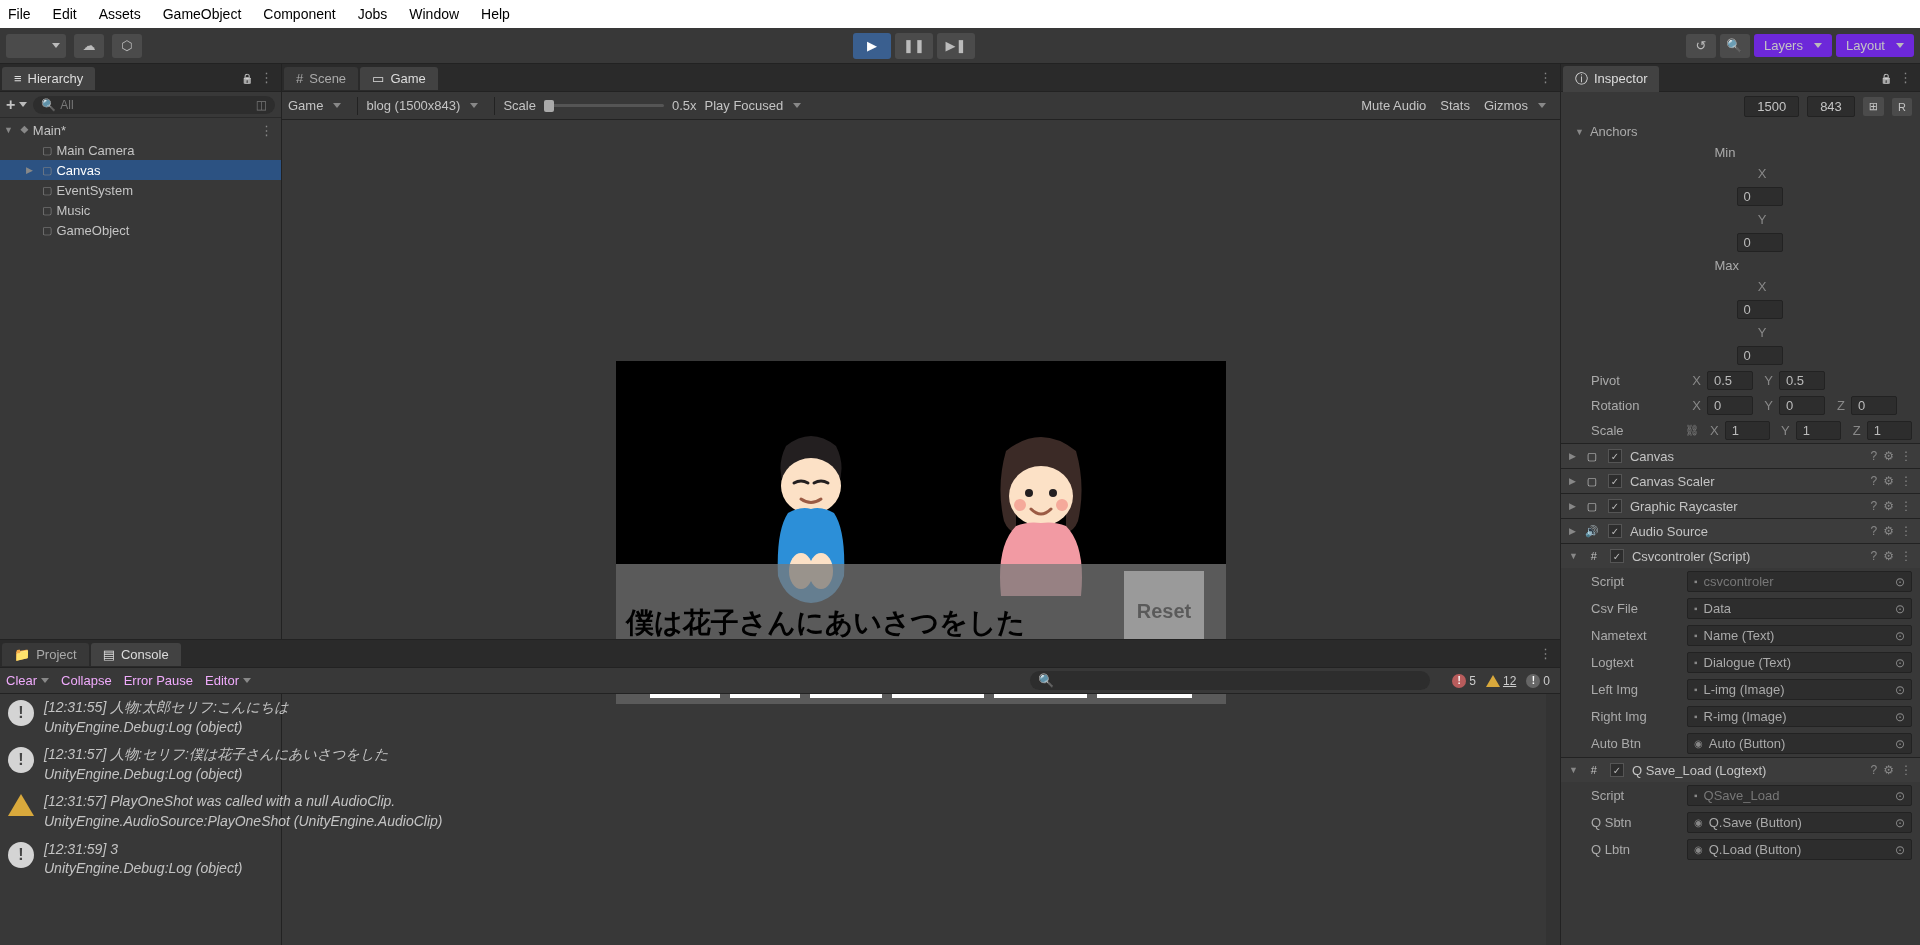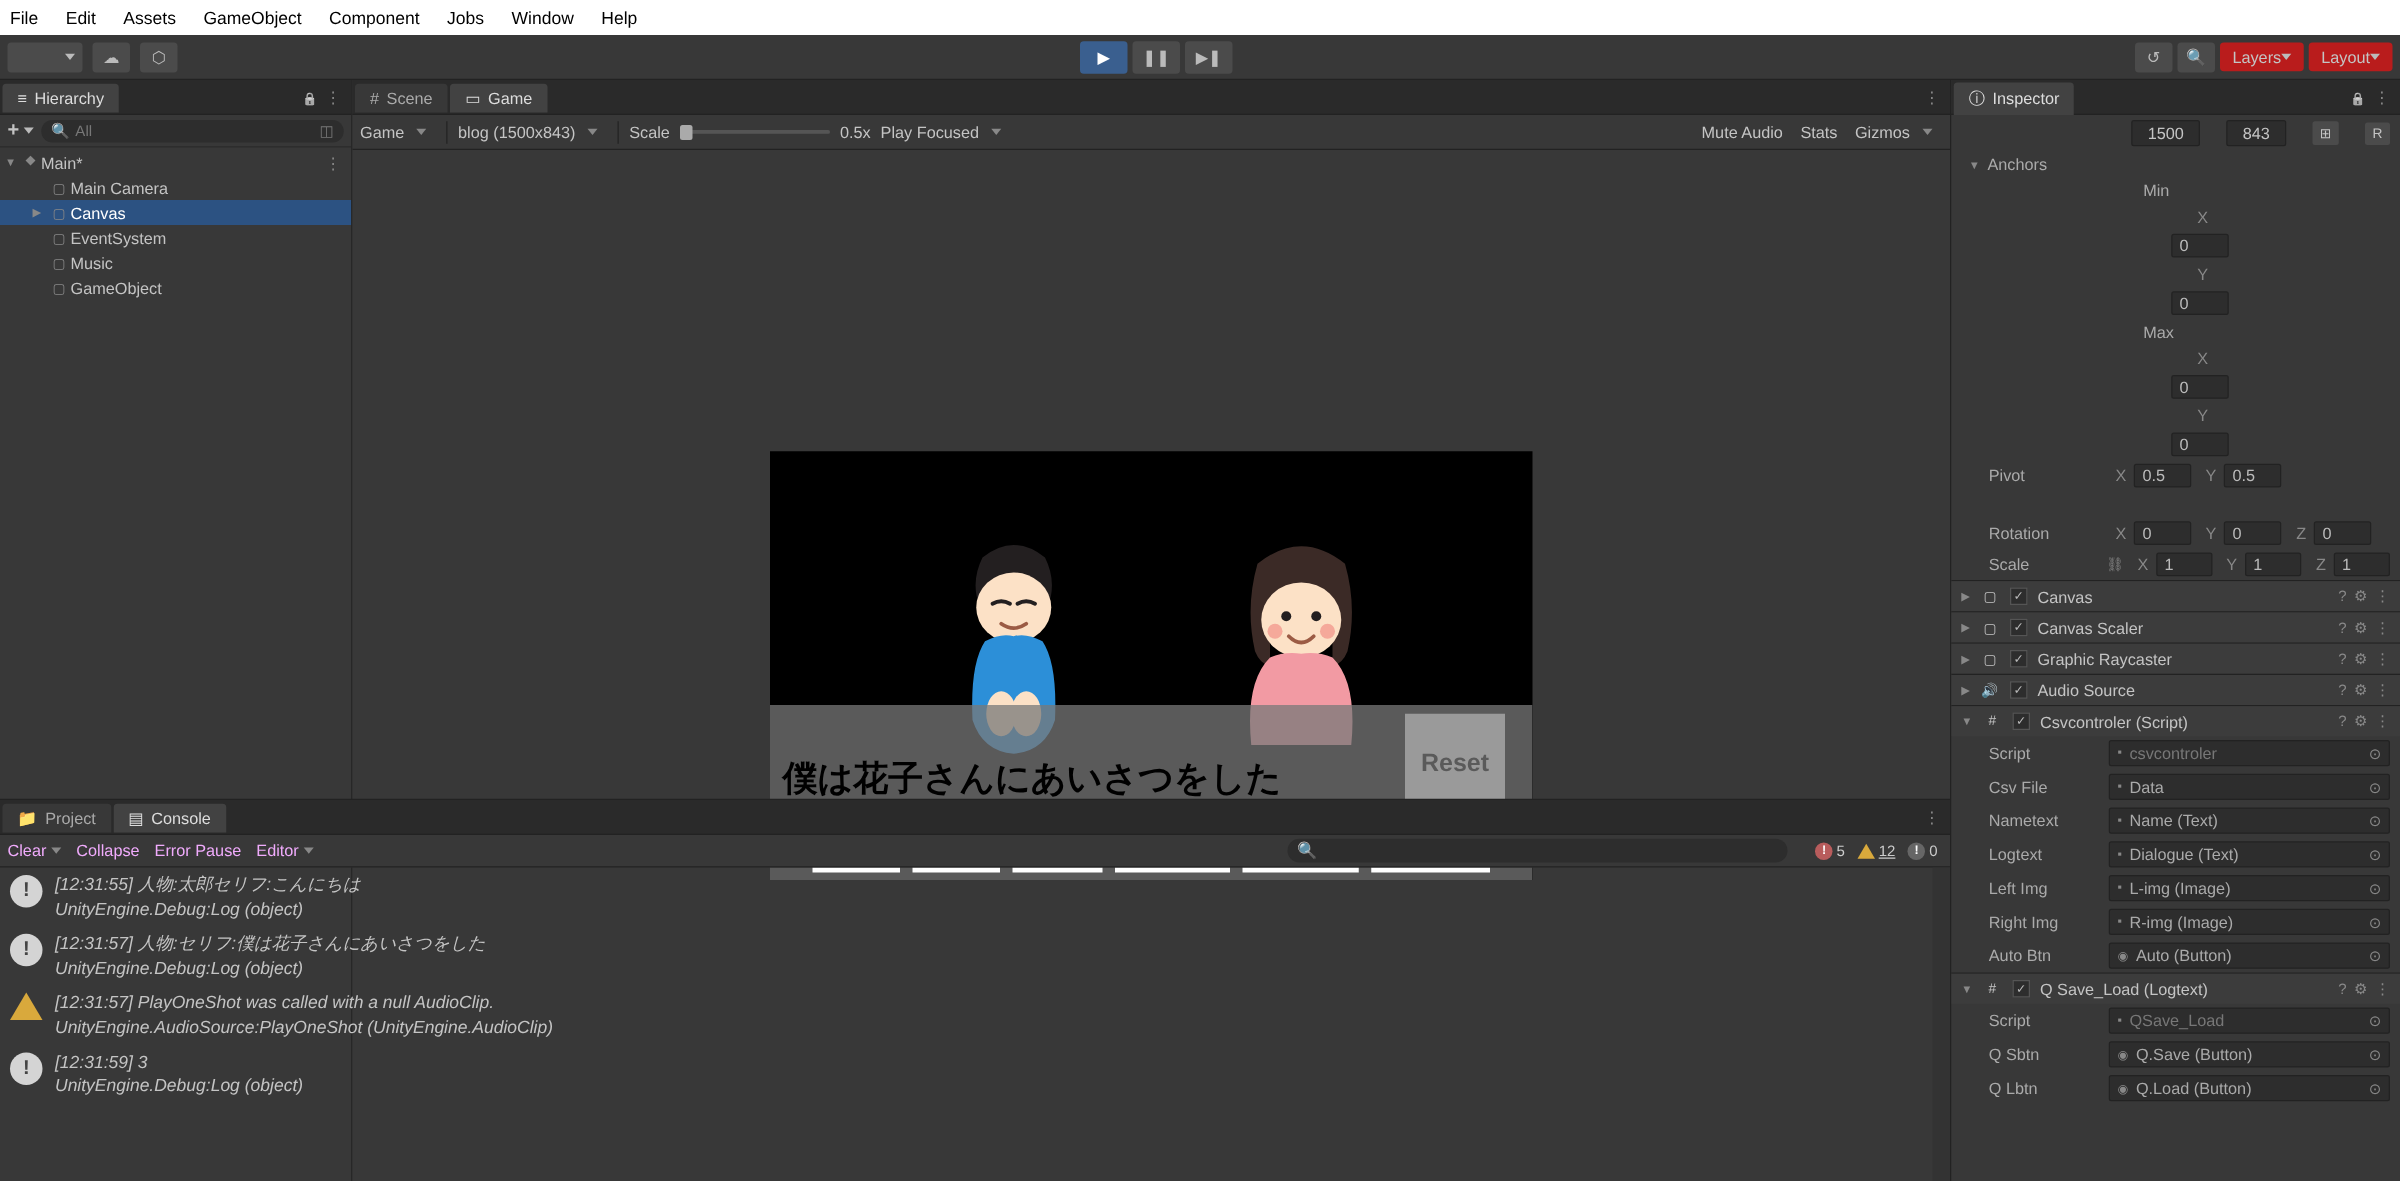--- a/index.html
+++ b/index.html
@@ -12,21 +12,21 @@
 
 .toolbar { background: #383838; height: 36px; display: flex; align-items: center; padding: 0 6px; border-bottom: 1px solid #222; }
 .toolbar-left { display: flex; gap: 8px; align-items: center; }
 .tb-btn { background: #4b4b4b; border-radius: 3px; width: 30px; height: 24px; display: flex; align-items: center; justify-content: center; color: #bbb; }
 .tb-wide { width: 60px; display:flex; align-items:center; justify-content:flex-end; padding-right:6px; }
 .tb-arrow { border-left: 4px solid transparent; border-right: 4px solid transparent; border-top: 5px solid #bbb; }
 .toolbar-center { flex: 1; display: flex; justify-content: center; gap: 4px; }
 .play-btn { background: #4b4b4b; width: 38px; height: 26px; border-radius: 3px; display: flex; align-items: center; justify-content: center; color: #bbb; }
 .play-btn.active { background: #3a5f8f; color: #fff; }
 .toolbar-right { display: flex; gap: 4px; align-items: center; }
-.tb-drop { background: #b91c1c; border-radius: 3px; padding: 4px 10px; display: flex; align-items: center; gap: 0; }
+.tb-drop { background: #6d28d9; border-radius: 3px; padding: 4px 10px; display: flex; align-items: center; gap: 11px; }
 
 
 .main { display: flex; height: calc(100% - 64px); }
 .left-col { width: 282px; display: flex; flex-direction: column; border-right: 1px solid #222; }
 .center-col { flex: 1; display: flex; flex-direction: column; }
 .right-col { width: 360px; border-left: 1px solid #222; display: flex; flex-direction: column; }
 .panel-tabs { background: #2a2a2a; height: 28px; display: flex; align-items: center; padding: 0 2px; border-bottom: 1px solid #222; }
 .panel-tab { padding: 4px 12px; background: #383838; margin: 2px 2px 0 0; border-radius: 3px 3px 0 0; display: flex; align-items: center; gap: 6px; color: #aaa; }
 .panel-tab.active { background: #424242; color: #ddd; }
 
@@ -80,21 +80,21 @@
 .log-row { display: flex; padding: 4px 8px; gap: 10px; align-items: flex-start; }
 .log-icon { width: 26px; height: 26px; border-radius: 50%; display: flex; align-items: center; justify-content: center; color: #fff; font-size: 16px; font-weight: bold; margin-top: 2px; flex-shrink:0; }
 .log-icon.info { background: #d4d4d4; color: #444; }
 .log-icon.warn { width:0; height:0; border-left:13px solid transparent; border-right:13px solid transparent; border-bottom:22px solid #d9a93c; border-radius:0; position:relative; }
 .log-text { font-size: 14px; line-height: 1.4; color: #c4c4c4; font-style: italic; }
 .log-text .sub { display: block; }
 .console-scrollbar { width:14px; background:#333; }
 
 
 .insp-body { flex: 1; overflow: auto; }
-.insp-dim { display:flex; justify-content:flex-end; padding:4px 8px; gap:21px; align-items:center; }
+.insp-dim { display:flex; justify-content:flex-end; padding:4px 8px; gap:8px; align-items:center; }
 .dim-box { background:#2d2d2d; border:1px solid #222; padding:2px 12px; border-radius:2px; }
 .dim-ic { background:#4b4b4b; padding:3px 6px; border-radius:2px; font-size:11px; }
 .insp-section { border-top: 1px solid #222; }
 .sect-hdr { display: flex; align-items: center; padding: 4px 8px; gap: 8px; background: #3c3c3c; font-weight: 500; }
 .sect-hdr .arrow { font-size: 9px; color: #888; }
 .sect-hdr .comp-icon { width:16px; height:16px; display:flex; align-items:center; justify-content:center; font-size:11px; }
 .sect-hdr .chk { width:14px; height:14px; background:#2d2d2d; border:1px solid #555; display:flex; align-items:center; justify-content:center; font-size:10px; color:#bbb; }
 .sect-hdr .title { flex: 1; }
 .sect-hdr-icons { display:flex; gap:6px; color:#888; font-size:12px; }
 .prop-row { display: flex; align-items: center; padding: 3px 8px 3px 30px; gap: 6px; }
@@ -397,21 +397,21 @@
         <span class="prop-axis">Y</span>
           <span class="prop-val">0</span>
       </div>
       <div class="prop-row">
         <span class="prop-label">Pivot</span>
         <span class="prop-axis">X</span>
           <span class="prop-val">0.5</span>
         <span class="prop-axis">Y</span>
           <span class="prop-val">0.5</span>
       </div>
-      <div class="prop-row" style="margin-top:21px;align-items:center;">
+      <div class="prop-row" style="margin-top:0;align-items:center;">
         <span class="prop-label">Rotation</span>
         <span class="prop-axis">X</span>
           <span class="prop-val">0</span>
         <span class="prop-axis">Y</span>
           <span class="prop-val">0</span>
         <span class="prop-axis">Z</span>
           <span class="prop-val">0</span>
       </div>
       <div class="prop-row">
         <span class="prop-label">Scale</span>

